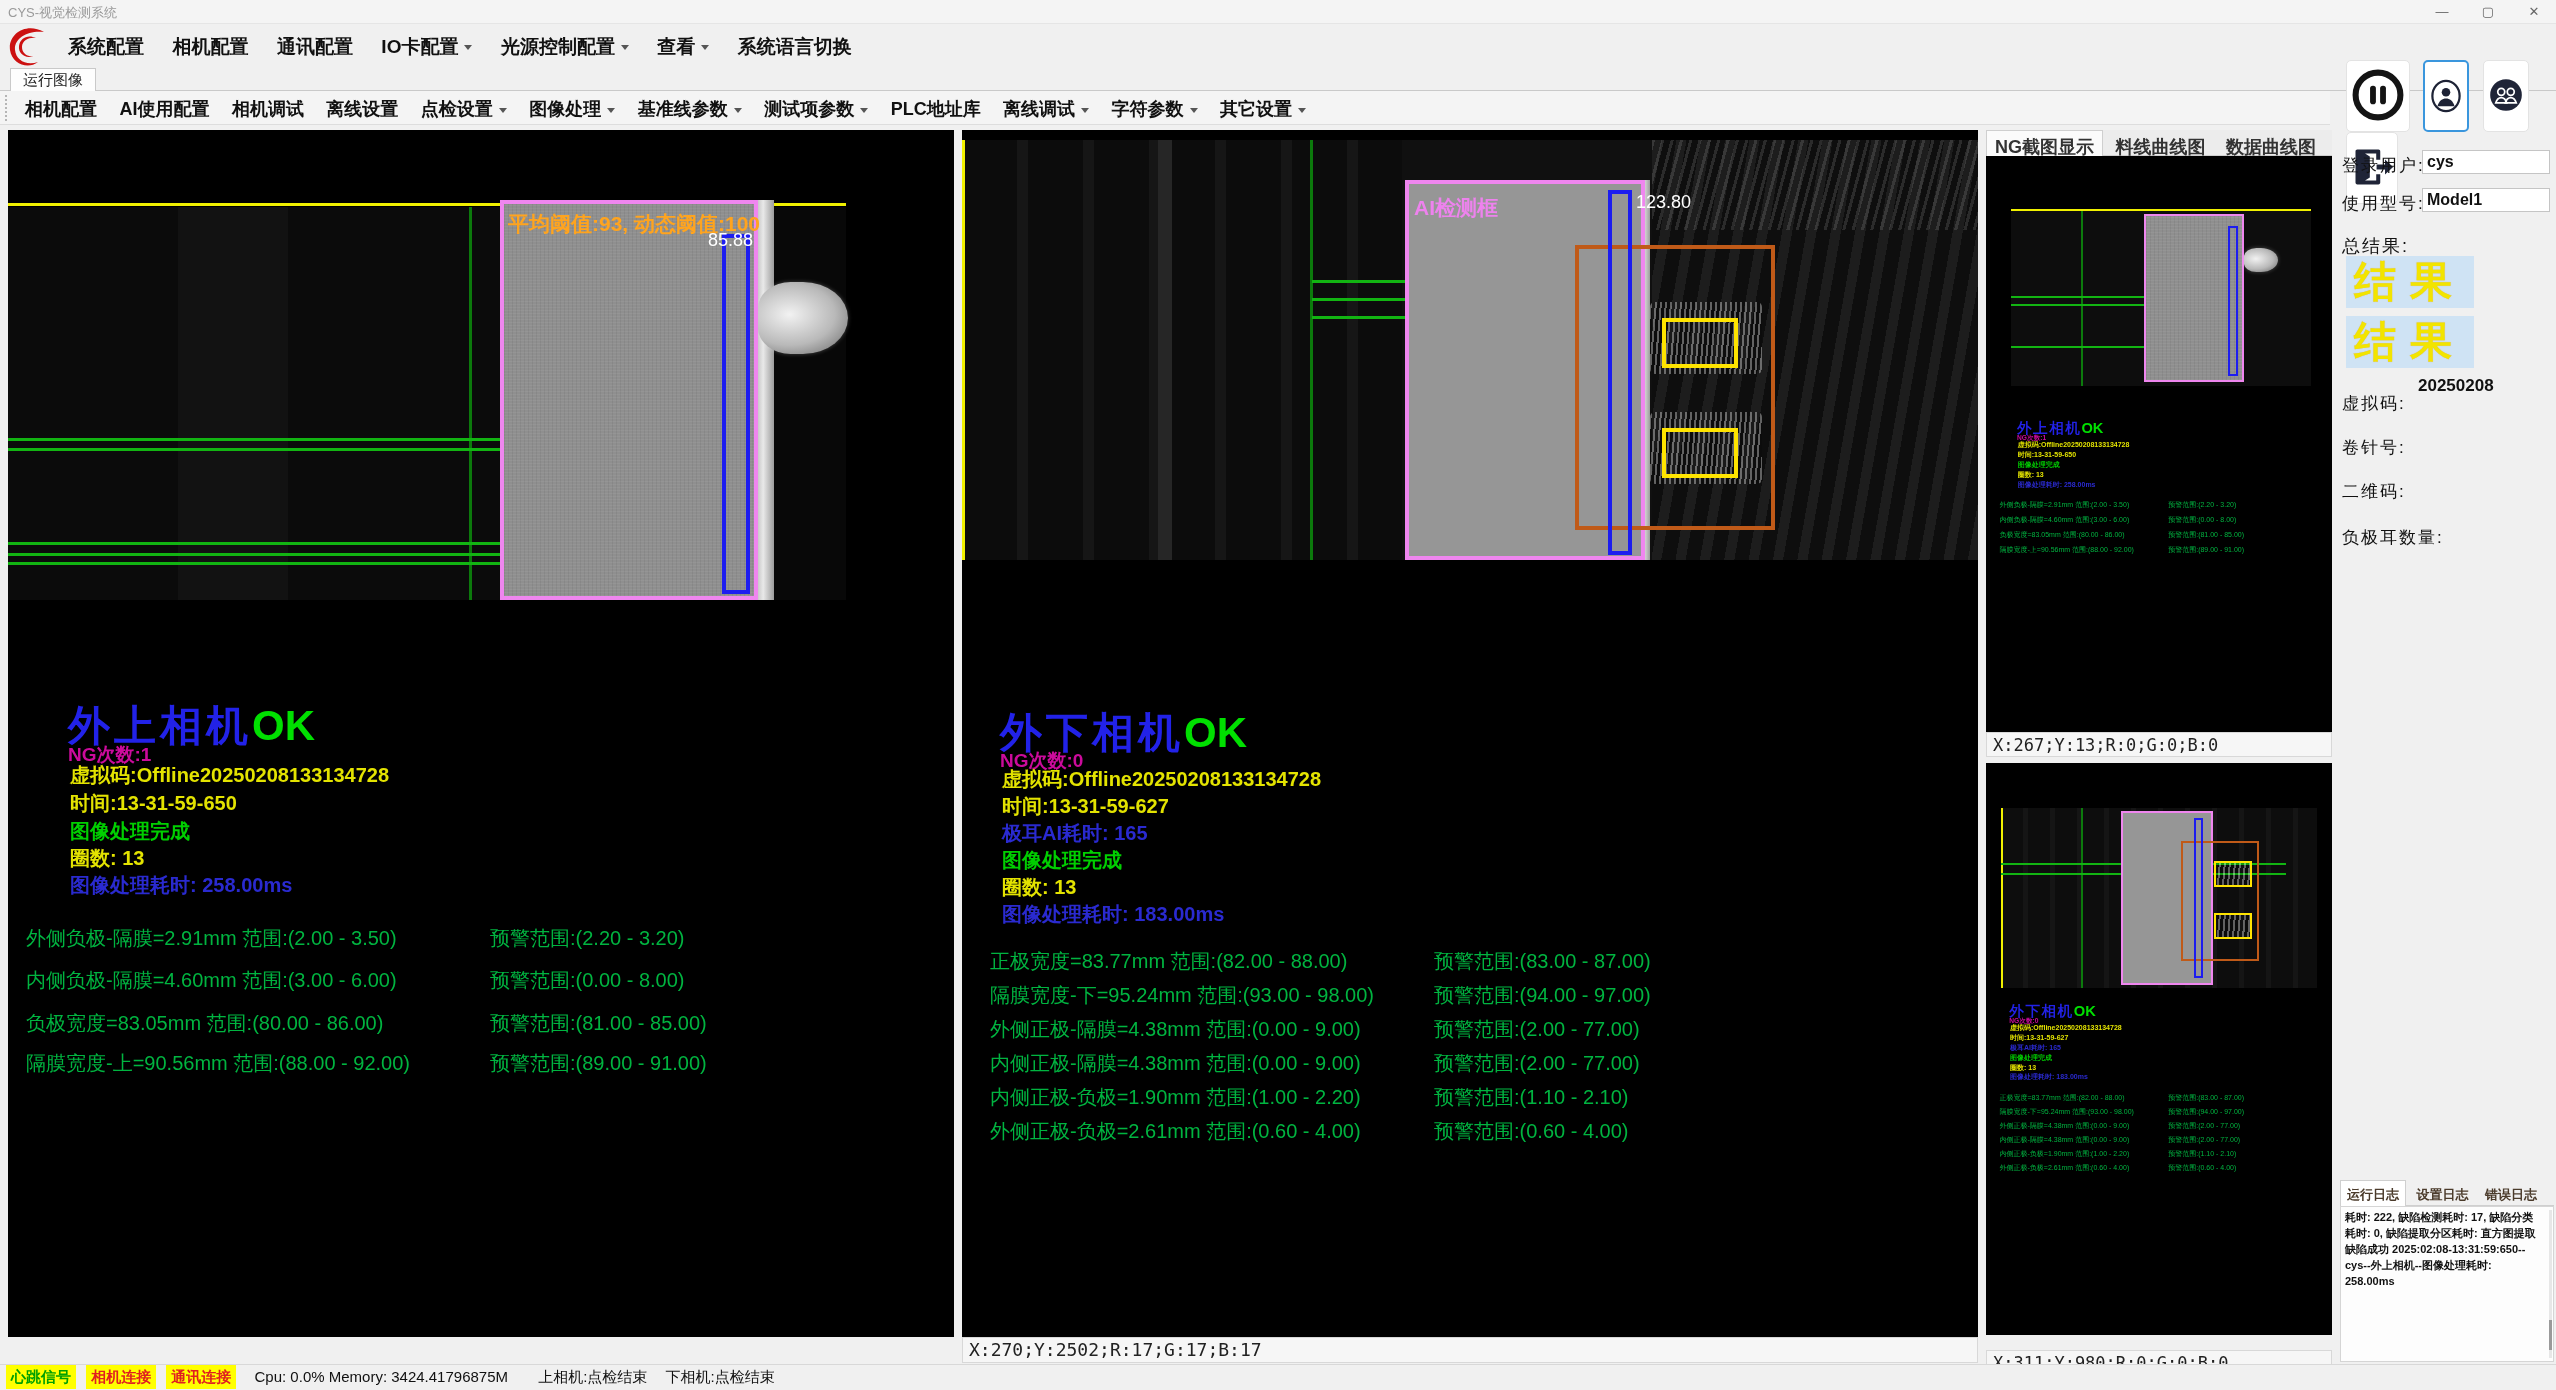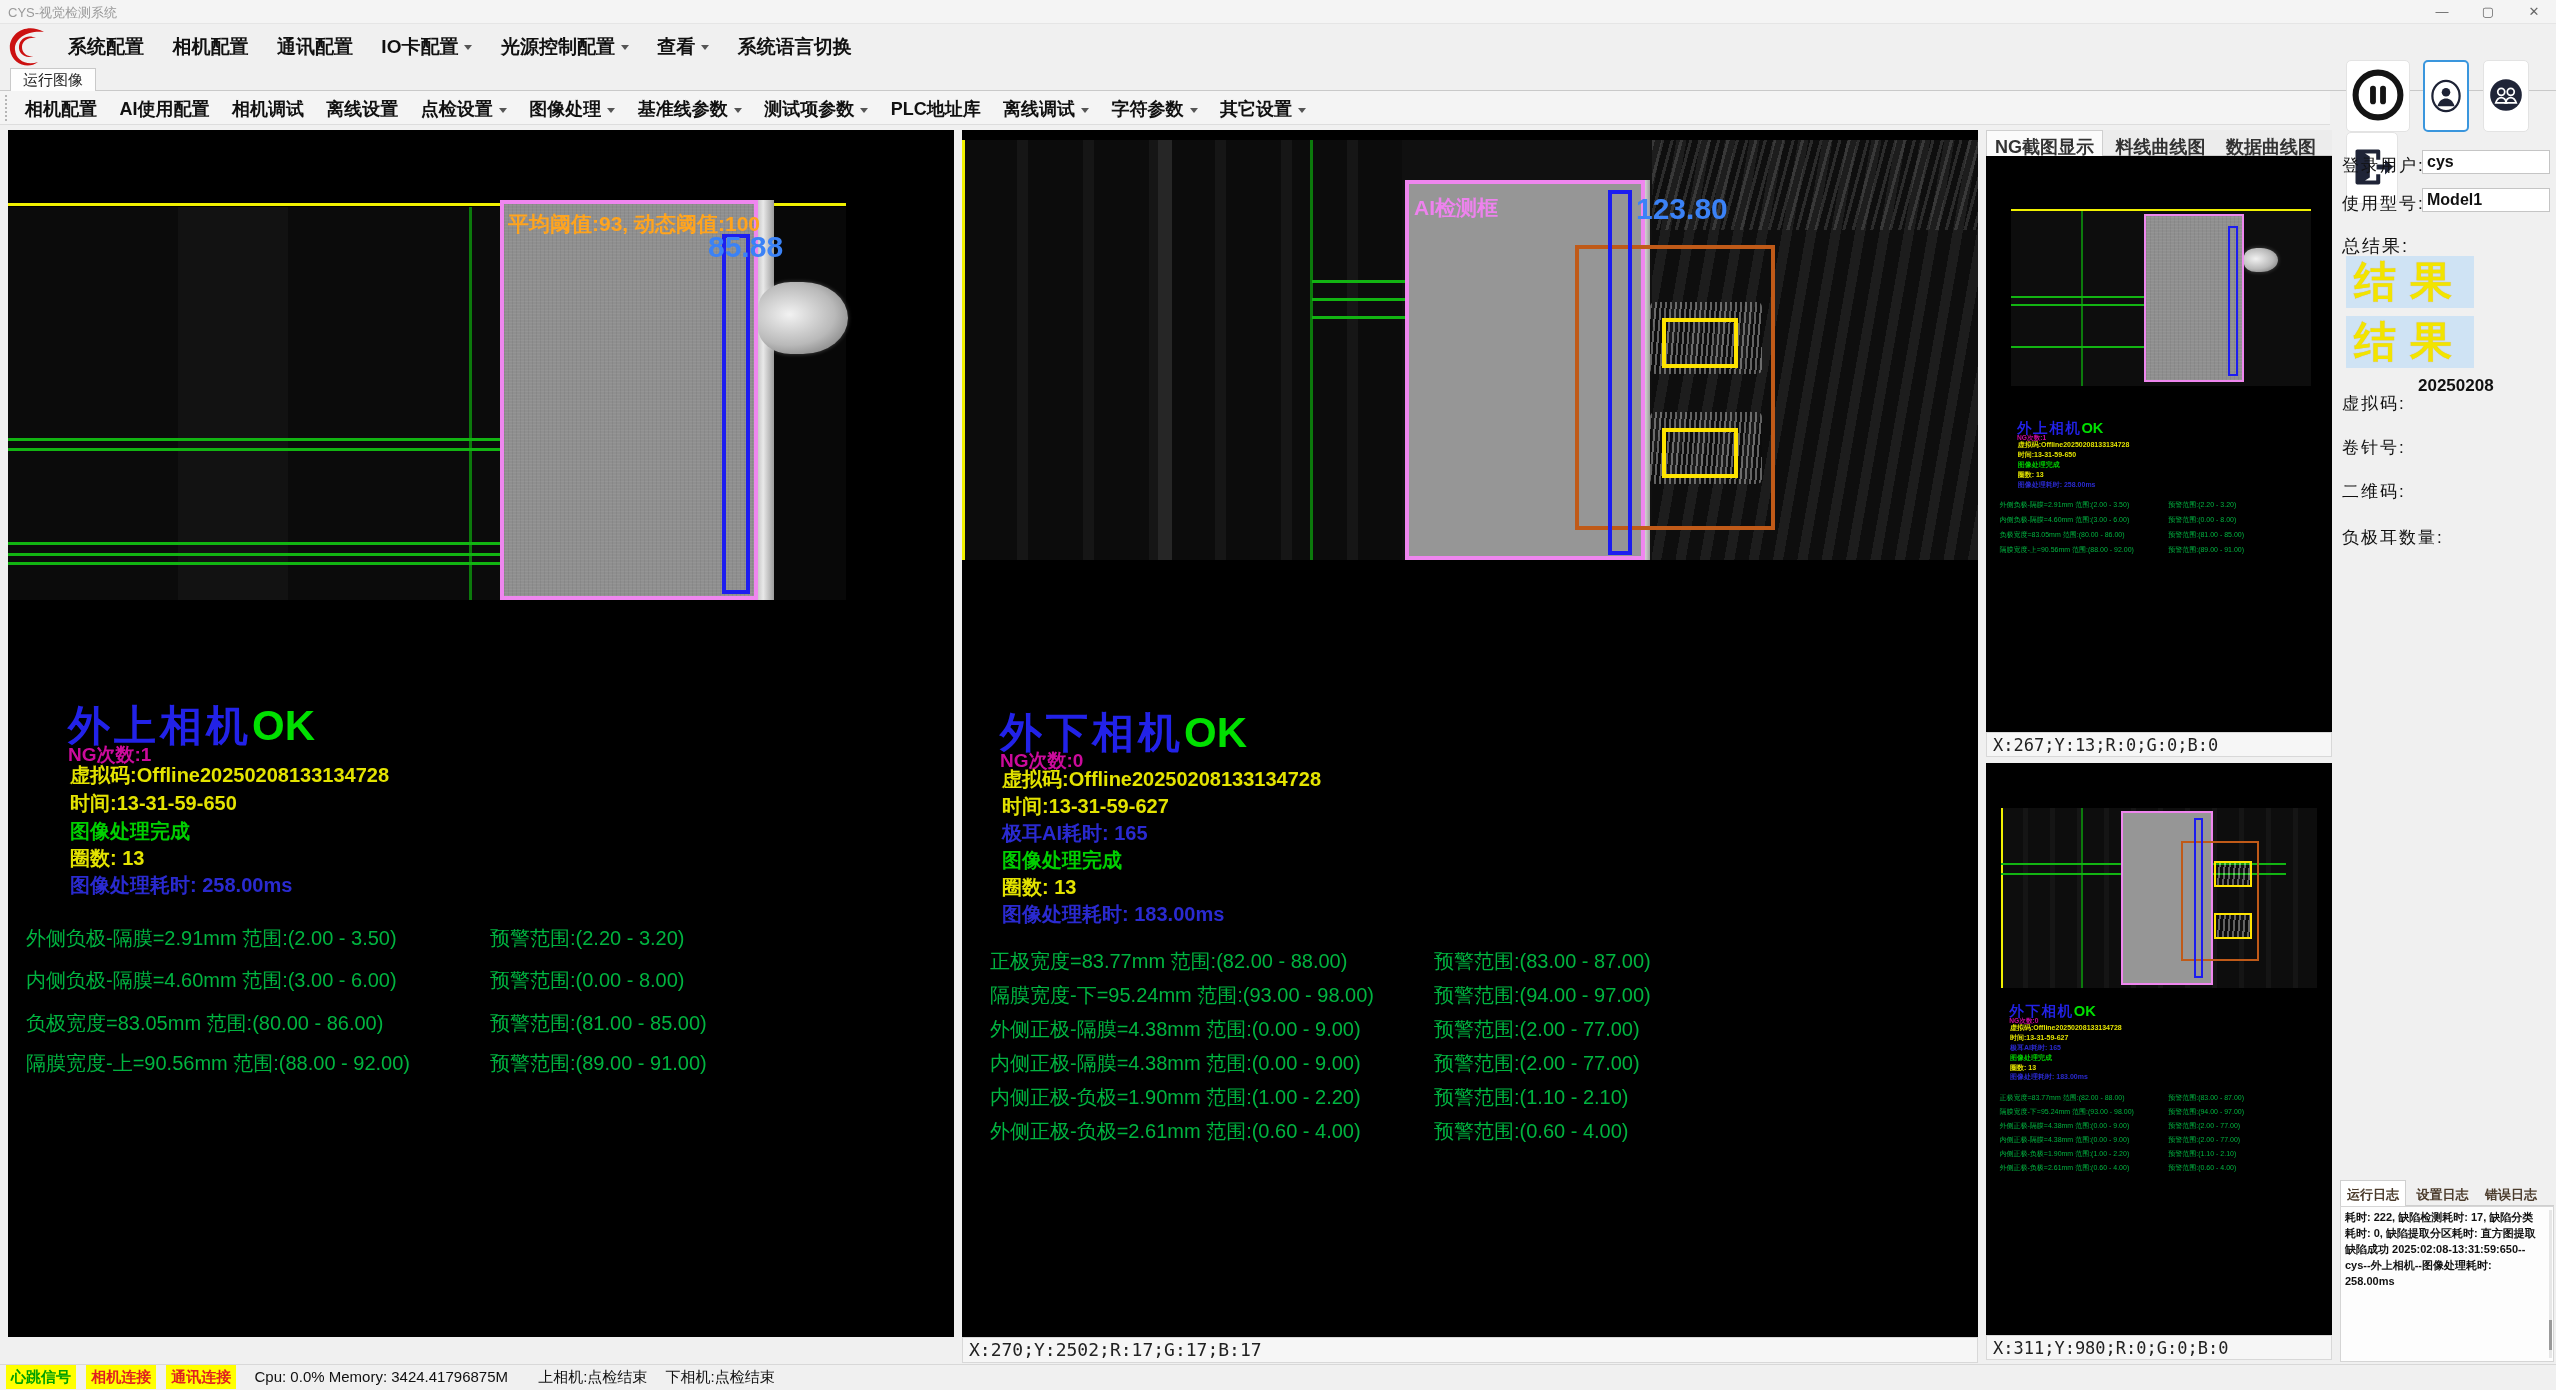--- a/index.html
+++ b/index.html
@@ -53,21 +53,21 @@
   .blue-rect{position:absolute;border:4px solid #1d1df0;}
   .orange-rect{position:absolute;border:4px solid #c05a18;}
   .ybox{position:absolute;border:4px solid #ffe400;}
   .metal{position:absolute;background:linear-gradient(180deg,#e3e3e3 0%,#9a9a9a 55%,#6f6f6f 100%);
     background-image:repeating-linear-gradient(95deg,rgba(255,255,255,.35) 0 2px,rgba(0,0,0,.15) 2px 5px);border-radius:5px;}
   .white-strip{position:absolute;background:linear-gradient(90deg,#bdbdbd,#e9e9e9 40%,#9c9c9c);}
   .pin{position:absolute;background:radial-gradient(ellipse at 35% 45%,#f2f2f2,#b9b9b9 55%,#6c6c6c 95%);
     border-radius:40% 55% 55% 40%;box-shadow:0 0 4px rgba(255,255,255,.25);}
   .orange-text{position:absolute;color:#ffa41e;font-size:21px;font-weight:bold;white-space:nowrap;}
   .magenta-text{position:absolute;color:#ee82ee;font-size:21px;font-weight:bold;white-space:nowrap;}
-  .blue-val{position:absolute;color:#3b82f6;font-size:30px;font-weight:bold;white-space:nowrap;}
+  .blue-val{position:absolute;color:#ffffff;font-size:18px;font-weight:normal;white-space:nowrap;}
 
   
   .cam-title{position:absolute;font-size:42px;font-weight:bold;color:#2222e8;white-space:nowrap;letter-spacing:4px;}
   .cam-title .ok{color:#00e000;letter-spacing:0;}
   .ng-line{position:absolute;font-size:19px;font-weight:bold;color:#cc0b9c;white-space:nowrap;}
   .info-line{position:absolute;font-size:20px;font-weight:bold;white-space:nowrap;}
   .c-y{color:#e3e300;} .c-g{color:#00cf00;} .c-b{color:#2a2ad0;}
   .meas{position:absolute;font-size:20px;color:#00b440;white-space:nowrap;}
 
   
@@ -353,21 +353,21 @@
       <div class="meas" style="left:10px;top:342px;">外侧正极-隔膜=4.38mm 范围:(0.00 - 9.00)</div>
       <div class="meas" style="left:492px;top:342px;">预警范围:(2.00 - 77.00)</div>
       <div class="meas" style="left:10px;top:382px;">内侧正极-隔膜=4.38mm 范围:(0.00 - 9.00)</div>
       <div class="meas" style="left:492px;top:382px;">预警范围:(2.00 - 77.00)</div>
       <div class="meas" style="left:10px;top:422px;">内侧正极-负极=1.90mm 范围:(1.00 - 2.20)</div>
       <div class="meas" style="left:492px;top:422px;">预警范围:(1.10 - 2.10)</div>
       <div class="meas" style="left:10px;top:462px;">外侧正极-负极=2.61mm 范围:(0.60 - 4.00)</div>
       <div class="meas" style="left:492px;top:462px;">预警范围:(0.60 - 4.00)</div>
     </div>
   </div>
-  <div class="coordbar small" style="height:25px;">X:311;Y:980;R:0;G:0;B:0</div>
+  <div class="coordbar small" style="height:25px;margin-top:15px;">X:311;Y:980;R:0;G:0;B:0</div>
 </div>
 
 <div class="rightcol">
   <span class="rc-label" style="left:2px;top:24px;">登录用户:</span>
   <input class="rc-input" style="left: 82px; top: 20px;" value="cys">
   <span class="rc-label" style="left:2px;top:62px;">使用型号:</span>
   <input class="rc-input" style="left: 82px; top: 58px;" value="Model1">
 
   <span class="rc-label" style="left:2px;top:104px;font-size:18px;">总结果:</span>
   <div class="result-box" style="top:126px;">结果</div>

